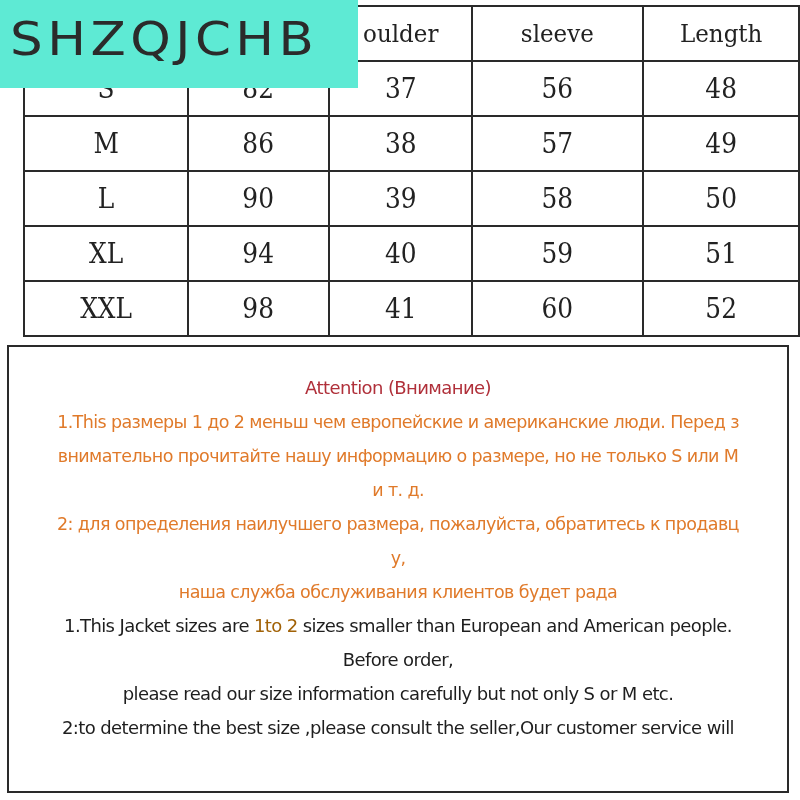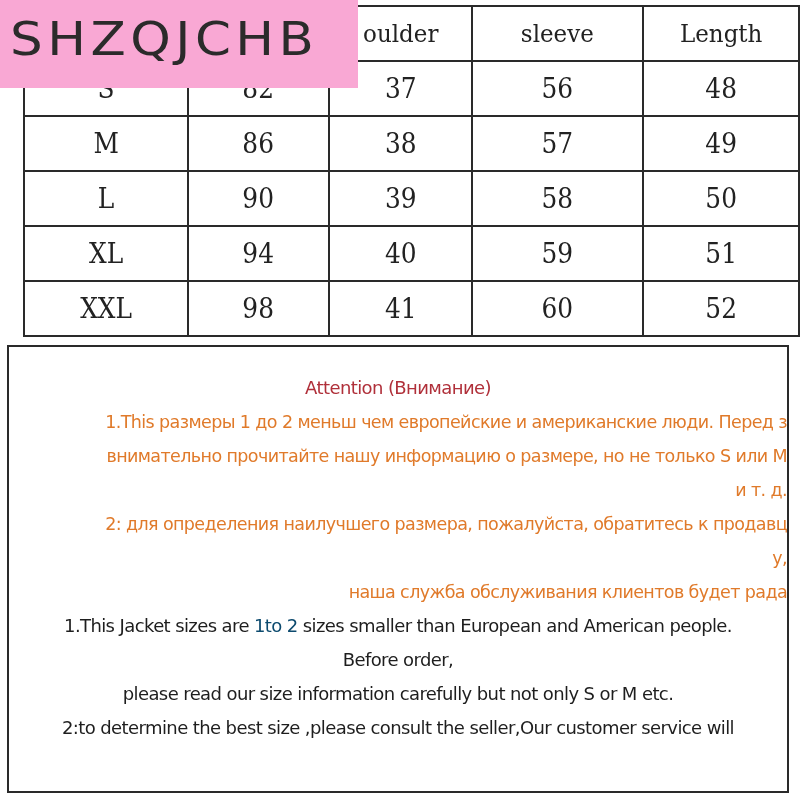--- a/index.html
+++ b/index.html
@@ -39,28 +39,28 @@
       text-align: center;
       padding-top: 24px;
     }
     .notes-cell .line {
       font-size: 17.5px;
       line-height: 34px;
       letter-spacing: -0.6px;
       white-space: nowrap;
     }
     .notes-cell .title { color: #b0303a; font-size: 18px; }
-    .notes-cell .ru { color: #e07a2a; text-align: right; }
+    .notes-cell .ru { color: #e07a2a; }
     .notes-cell .en { color: #1e1e1e; font-size: 18px; }
-    .notes-cell .hl { color: #0c4a6e; margin-top: 41px; }
+    .notes-cell .hl { color: #a16207; margin-top: 41px; }
 
     .logo {
       position: absolute; left: 0; top: 0;
       width: 358px; height: 88px;
-      background: #f9a8d4;
+      background: #5eead4;
       display: flex; align-items: center; justify-content: flex-start;
     }
     .logo span {
       font-family: "DejaVu Sans", "Liberation Sans", sans-serif;
       font-size: 46px;
       font-weight: normal;
       color: #2b2b2b;
       letter-spacing: 4px;
       margin-left: 10px;
       margin-top: -10px;

